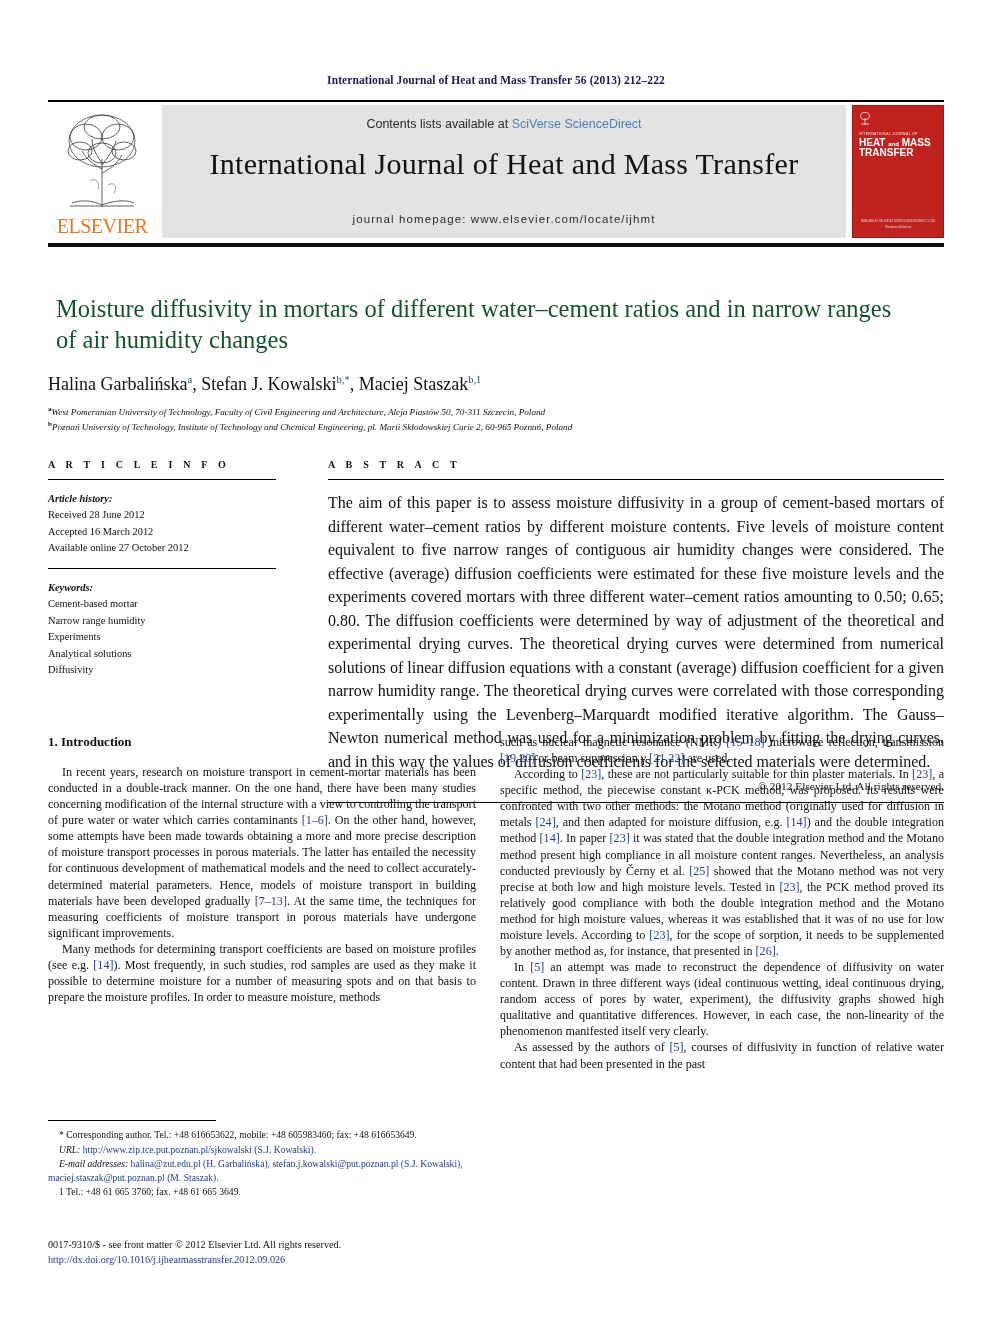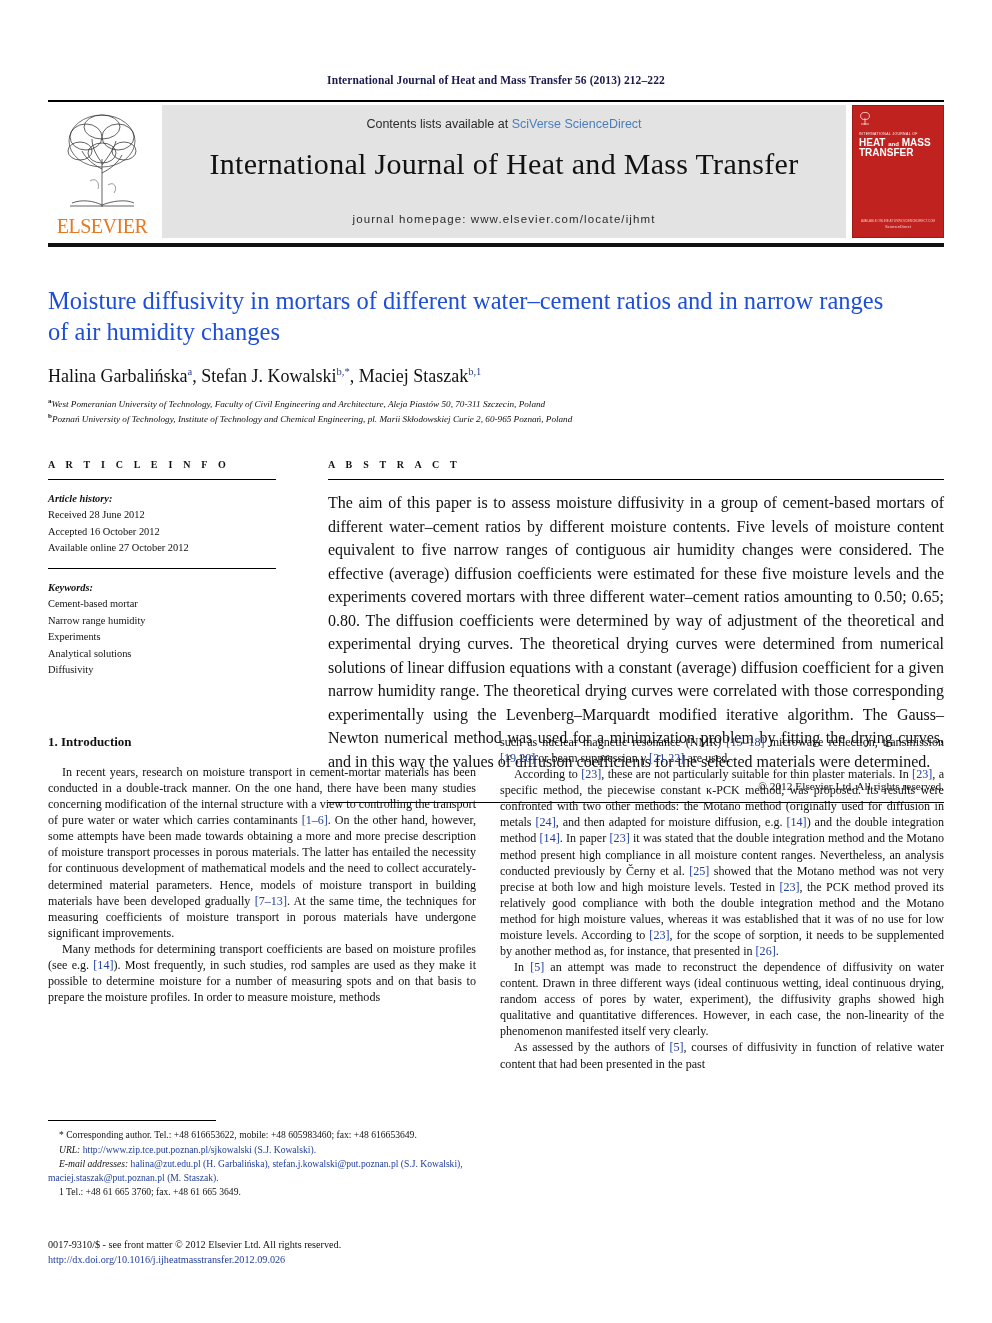--- a/index.html
+++ b/index.html
@@ -149,23 +149,23 @@
     height: 4px;
     background: #111;
   }
 
   
   .title-block { position: absolute; left: 48px; top: 286px; width: 860px; }
   .art-title {
     font-family: "Liberation Serif", serif;
     font-size: 24.5px;
     line-height: 1.26;
-    color: #1d4ed8;
+    color: #14532d;
     font-weight: normal;
-    margin: 0;
+    margin: 8px;
   }
   .authors {
     margin-top: 18px;
     font-family: "Liberation Serif", serif;
     font-size: 18px;
     color: #111;
   }
   .authors sup { font-size: 10.5px; color: #2b3f8c; vertical-align: super; }
   .affil {
     margin-top: 9px;
@@ -336,21 +336,21 @@
       <div><sup>b</sup><span>Poznań University of Technology, Institute of Technology and Chemical Engineering, pl. Marii Skłodowskiej Curie 2, 60-965 Poznań, Poland</span></div>
     </div>
   </div>
 
   <div class="info-col">
     <div class="sec-head">A R T I C L E  I N F O</div>
     <div class="hrule"></div>
     <div class="info-body">
       <div class="lbl">Article history:</div>
       <div>Received 28 June 2012</div>
-      <div>Accepted 16 October 2012</div>
+      <div>Accepted 16 March 2012</div>
       <div>Available online 27 October 2012</div>
     </div>
     <div class="info-sep"></div>
     <div class="info-body">
       <div class="lbl">Keywords:</div>
       <div>Cement-based mortar</div>
       <div>Narrow range humidity</div>
       <div>Experiments</div>
       <div>Analytical solutions</div>
       <div>Diffusivity</div>

